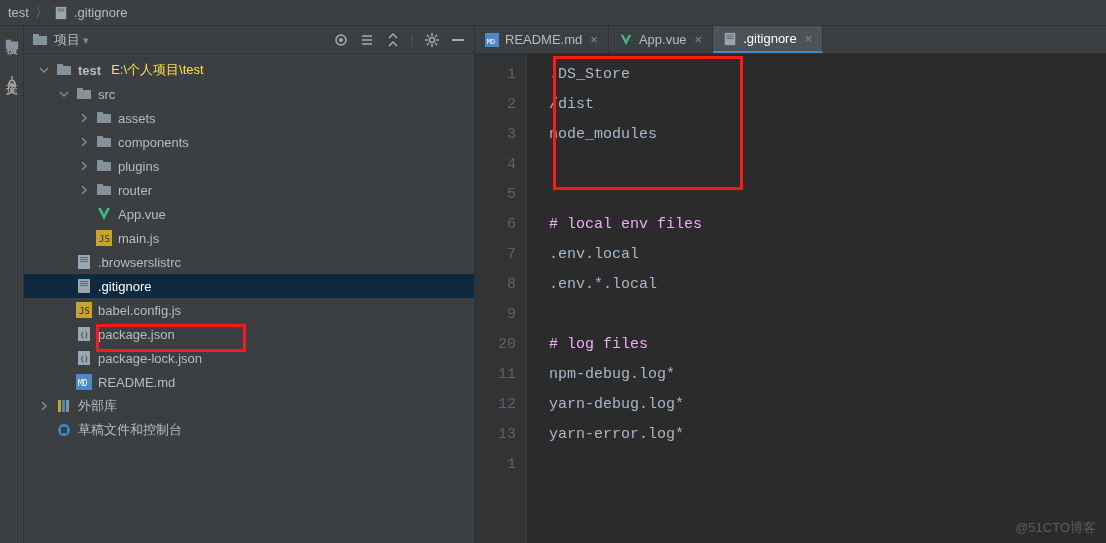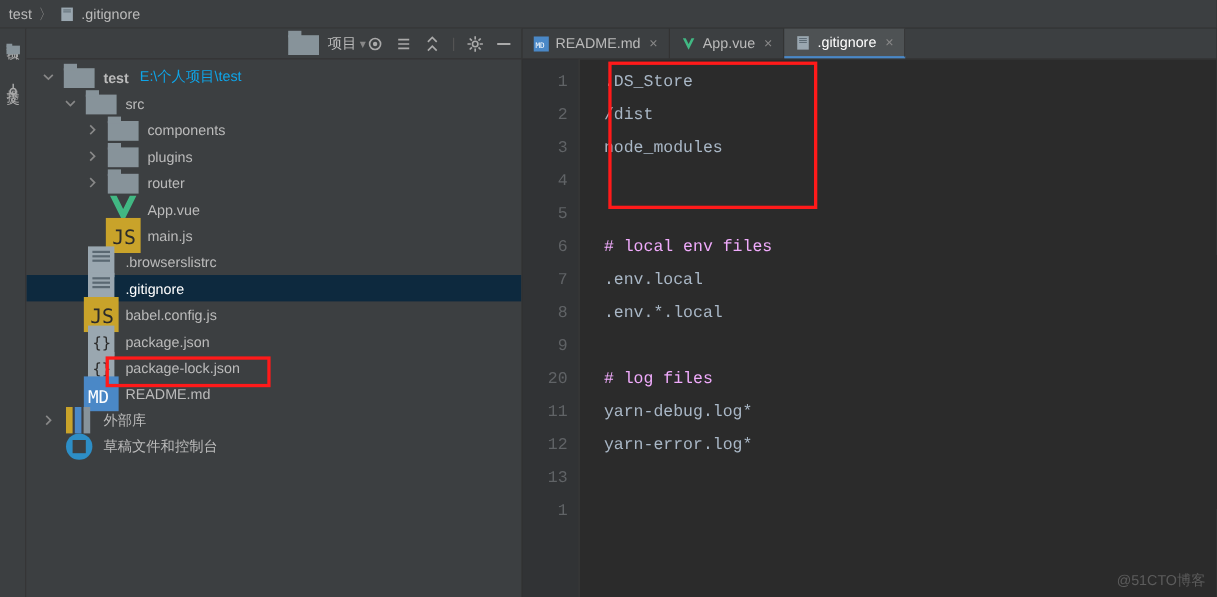--- a/index.html
+++ b/index.html
@@ -60,21 +60,21 @@
       width: 451px;
       background: #3c3f41;
       border-right: 1px solid #323232;
       display: flex;
       flex-direction: column;
     }
     .panel-header {
       height: 28px;
       display: flex;
       align-items: center;
-      justify-content: flex-end;
+      justify-content: space-between;
       padding: 0 8px;
       border-bottom: 1px solid #323232;
     }
     .panel-title { display: flex; align-items: center; gap: 6px; font-weight: 500; }
     .panel-actions { display: flex; align-items: center; gap: 10px; color: #aaa; }
     .panel-actions .ico { width: 16px; height: 16px; cursor: pointer; display:flex; align-items:center; justify-content:center; }
     .tree {
       flex: 1;
       overflow: auto;
       padding-top: 4px;
@@ -82,23 +82,23 @@
     .tree-row {
       height: 24px;
       display: flex;
       align-items: center;
       gap: 6px;
       padding-right: 8px;
       white-space: nowrap;
     }
     .tree-row.selected { background: #0d293e; color: #ffffff; }
     .chev { width: 12px; height: 12px; display:flex; align-items:center; justify-content:center; color:#888; flex-shrink:0; }
-    .row-icon { width: 32px; height: 16px; flex-shrink:0; display:flex; align-items:center; justify-content:center; }
+    .row-icon { width: 16px; height: 16px; flex-shrink:0; display:flex; align-items:center; justify-content:center; }
     .row-label { color: #bbbbbb; }
-    .row-path { color: #0ea5e9; margin-left: 4px; }
+    .row-path { color: #fde047; margin-left: 4px; }
     .selected .row-label { color: #fff; }
     
     .ind0 { padding-left: 14px; }
     .ind1 { padding-left: 34px; }
     .ind2 { padding-left: 54px; }
     
     .editor {
       flex: 1;
       background: #2b2b2b;
       display: flex;
@@ -292,20 +292,34 @@
                 <polyline points="2,4 6,8 10,4" fill="none" stroke="#888" stroke-width="1.5"></polyline>
               </svg>
             </span>
             <span class="row-icon">
               <svg viewBox="0 0 16 16">
                 <rect x="1" y="4" width="14" height="9" class="folder-fill"></rect>
                 <rect x="1" y="2" width="6" height="3" class="folder-fill"></rect>
               </svg>
             </span>
             <span class="row-label">src</span>
+          </div>
+          <div class="tree-row ind2">
+            <span class="chev">
+              <svg viewBox="0 0 12 12">
+                <polyline points="4,2 8,6 4,10" fill="none" stroke="#888" stroke-width="1.5"></polyline>
+              </svg>
+            </span>
+            <span class="row-icon">
+              <svg viewBox="0 0 16 16">
+                <rect x="1" y="4" width="14" height="9" class="folder-fill"></rect>
+                <rect x="1" y="2" width="6" height="3" class="folder-fill"></rect>
+              </svg>
+            </span>
+            <span class="row-label">assets</span>
           </div>
           <div class="tree-row ind2">
             <span class="chev">
               <svg viewBox="0 0 12 12">
                 <polyline points="4,2 8,6 4,10" fill="none" stroke="#888" stroke-width="1.5"></polyline>
               </svg>
             </span>
             <span class="row-icon">
               <svg viewBox="0 0 16 16">
                 <rect x="1" y="4" width="14" height="9" class="folder-fill"></rect>
@@ -509,20 +523,21 @@
           <div class="code-line">.DS_Store</div>
           <div class="code-line">/dist</div>
           <div class="code-line">node_modules</div>
           <div class="code-line"></div>
           <div class="code-line"></div>
           <div class="code-line comment"># local env files</div>
           <div class="code-line">.env.local</div>
           <div class="code-line">.env.*.local</div>
           <div class="code-line"></div>
           <div class="code-line comment"># log files</div>
+          <div class="code-line">npm-debug.log*</div>
           <div class="code-line">yarn-debug.log*</div>
           <div class="code-line">yarn-error.log*</div>
         </div>
     </div>
   </div>
 </div>
 
 <div class="red-box tree-box"></div>
 <div class="red-box code-box"></div>
 <div class="watermark">@51CTO博客</div>

